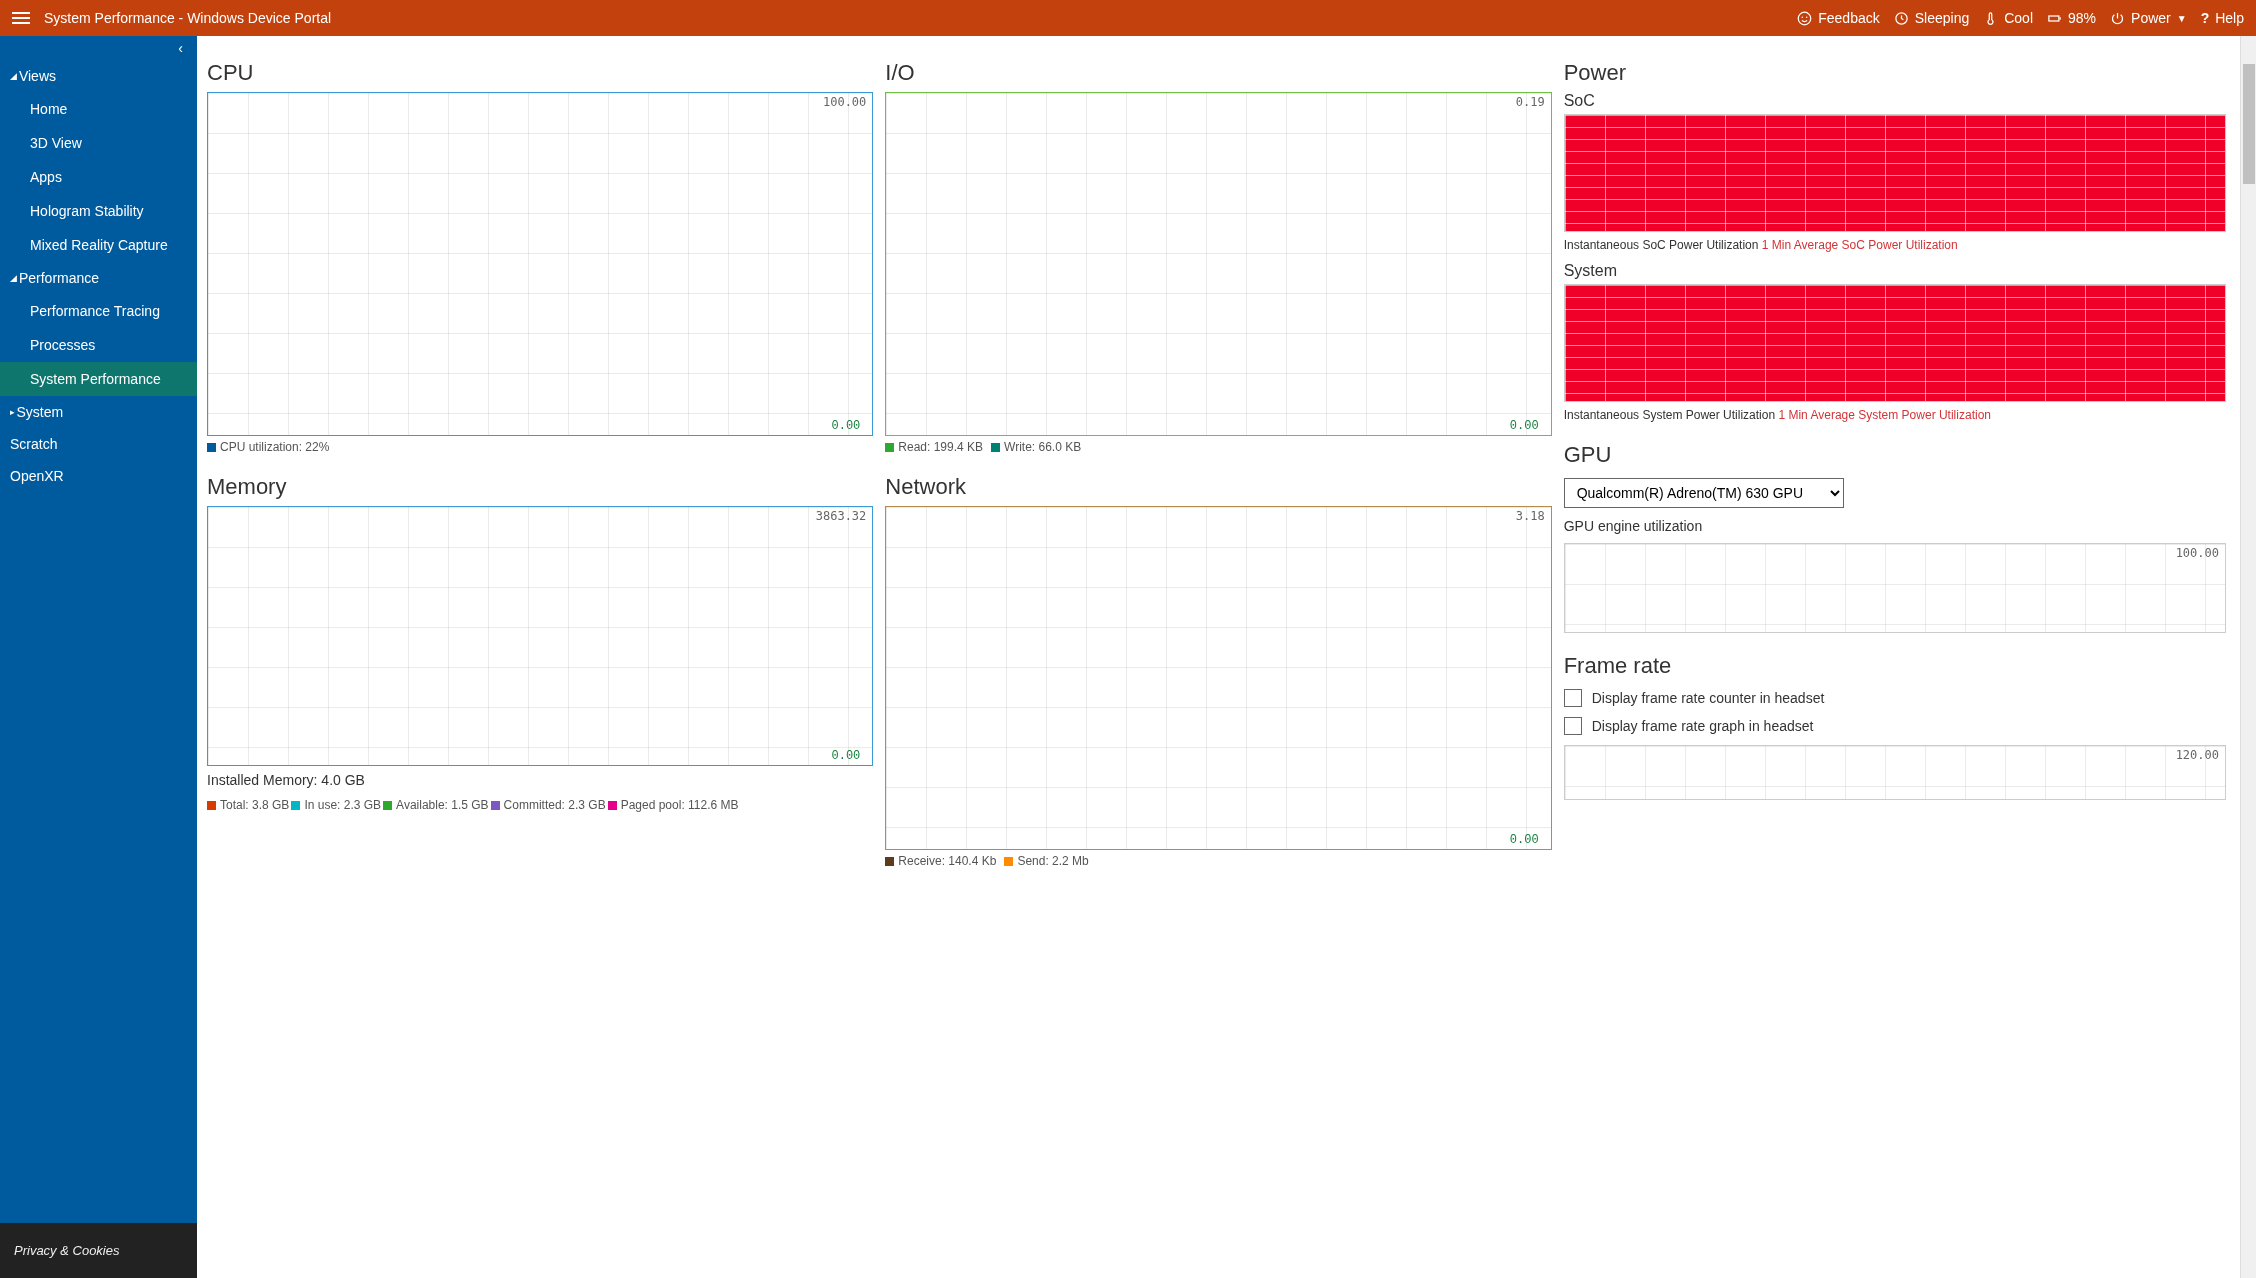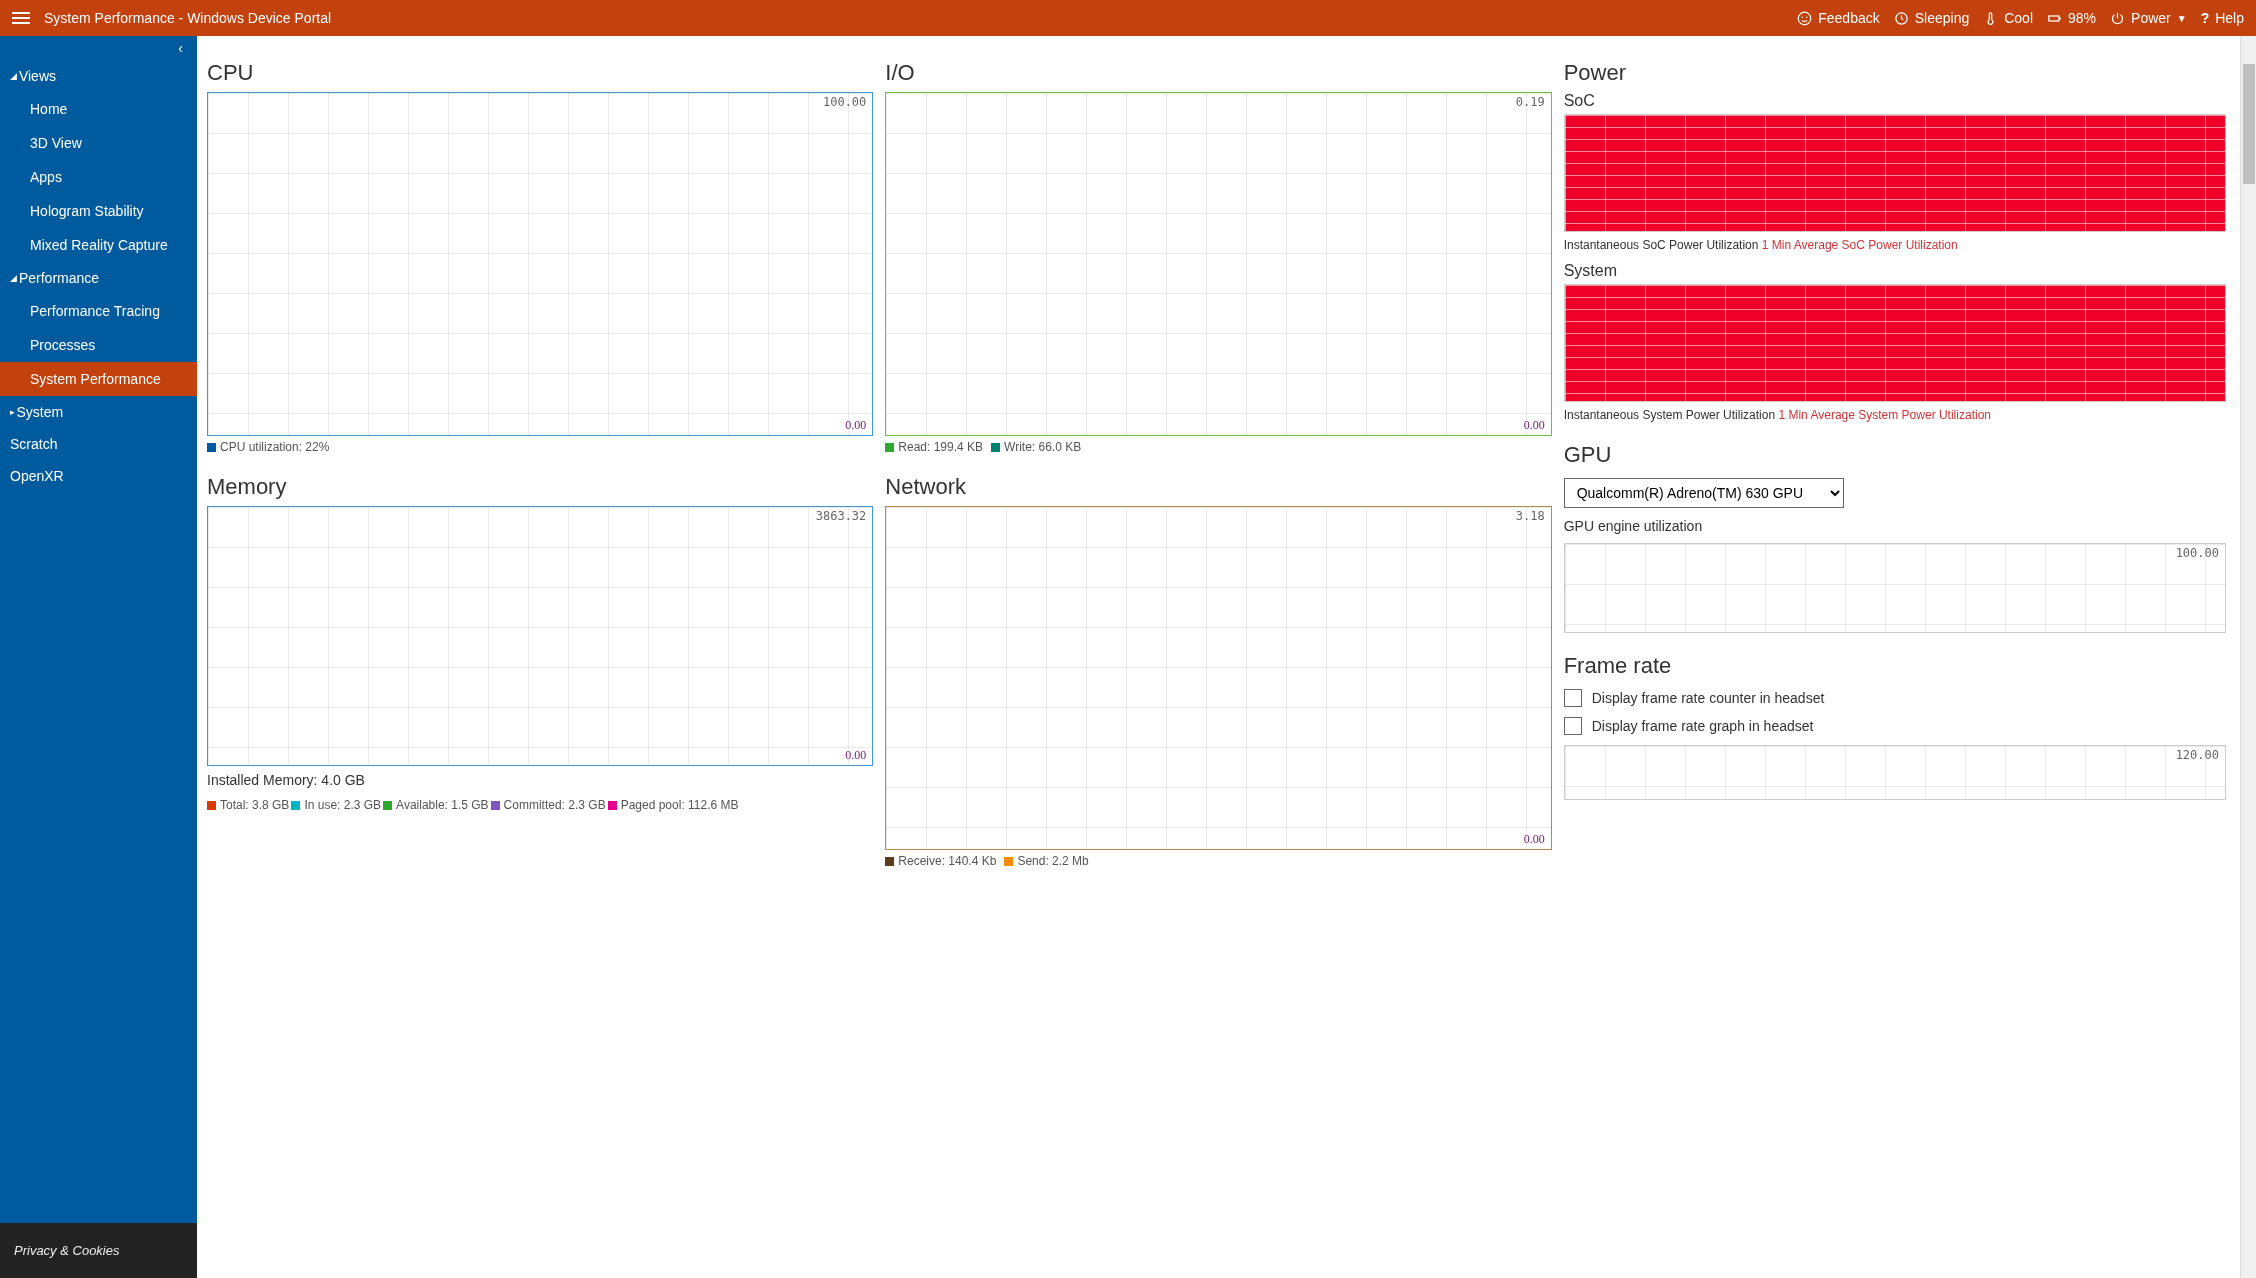--- a/index.html
+++ b/index.html
@@ -44,21 +44,21 @@
       display: flex;
       align-items: center;
       gap: 2px;
     }
     .nav-section-label .tri { font-size: 9px; }
     .nav-item {
       padding: 9px 8px 9px 30px;
       font-size: 14px;
       cursor: pointer;
     }
-    .nav-item.active { background: #c2410c; }
+    .nav-item.active { background: #0f766e; }
     .sidebar-footer {
       background: #222;
       font-style: italic;
       font-size: 13px;
       padding: 20px 14px;
       color: #eee;
     }
     
     
     .main {
@@ -114,21 +114,21 @@
       background-size: 40px 40px;
     }
     .chart-grid-power {
       position: absolute; inset: 0;
       background-image:
         linear-gradient(to right, rgba(255,255,255,0.55) 1px, transparent 1px),
         linear-gradient(to bottom, rgba(255,255,255,0.55) 1px, transparent 1px);
       background-size: 40px 12px;
     }
     .chart-max { position: absolute; top: 2px; right: 6px; font-family: Consolas, monospace; font-size: 12px; color: #666; }
-    .chart-min { position: absolute; bottom: 2px; right: 6px; font-family: Liberation Serif, serif; font-size: 12px; color: #701a75; }
+    .chart-min { position: absolute; bottom: 2px; right: 12px; font-family: Liberation Mono, monospace; font-size: 12px; color: #15803d; }
     
     .legend { font-size: 12px; color: #555; margin-top: 4px; display: flex; flex-wrap: wrap; gap: 8px; align-items: center; }
     .legend-item { display: inline-flex; align-items: center; gap: 4px; }
     .swatch { width: 9px; height: 9px; display: inline-block; }
     .sw-cyan { background: #00b7c3; }
     .sw-green { background: #2fa82f; }
     .sw-red { background: #d83b01; }
     .sw-purple { background: #7e57c2; }
     .sw-magenta { background: #e3008c; }
     .sw-orange { background: #ff8c00; }

